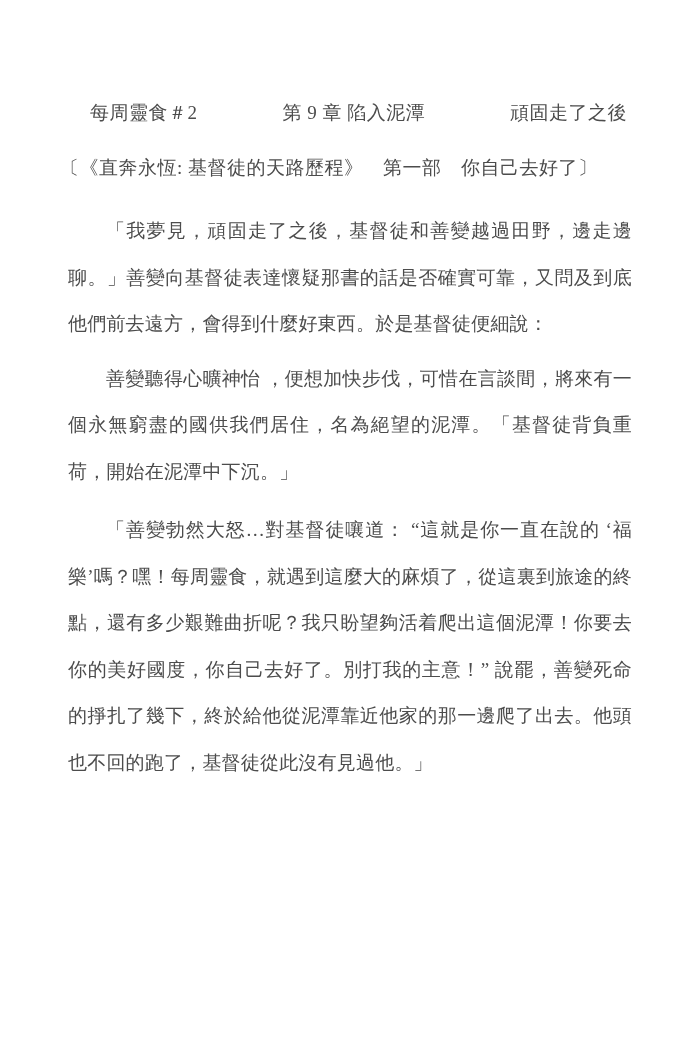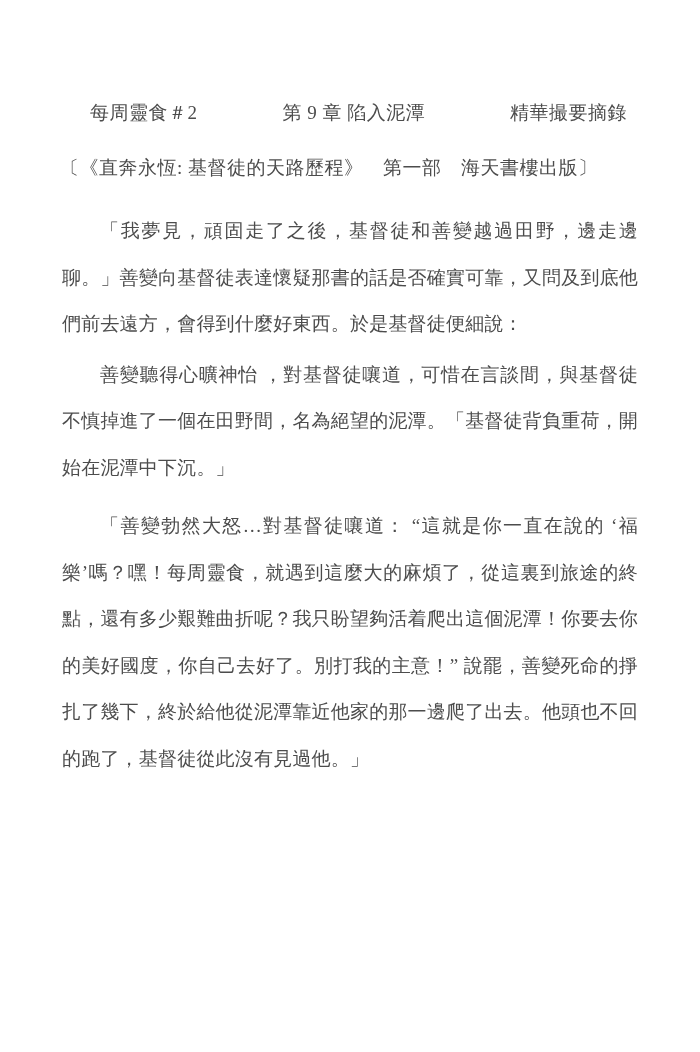--- a/index.html
+++ b/index.html
@@ -35,44 +35,44 @@
     letter-spacing: 0.5px;
   }
   .source-line {
     margin-top: 9px;
     line-height: 46px;
     font-size: 19px;
     letter-spacing: 0.5px;
     white-space: nowrap;
   }
   .body-text p {
-    margin: 2px;
+    margin: 8px;
     font-size: 19px;
     line-height: 46.5px;
     text-align: justify;
     text-justify: inter-character;
     text-indent: 2em;
     letter-spacing: 0.2px;
   }
   .body-text p.para-1 { margin-top: 17px; }
   .body-text p.para-3 { margin-top: 4px; }
   .body-text p.para-4 { margin-top: 12px; }
 </style>
 </head>
 <body>
 
 <div class="page">
 
   <div class="header-row">
     <span class="header-seg">每周靈食＃2</span>
     <span class="header-seg">第 9 章 陷入泥潭</span>
-    <span class="header-seg">精華撮要摘錄</span>
+    <span class="header-seg">頑固走了之後</span>
   </div>
 
-  <div class="source-line">〔《直奔永恆: 基督徒的天路歷程》　第一部　海天書樓出版〕</div>
+  <div class="source-line">〔《直奔永恆: 基督徒的天路歷程》　第一部　你自己去好了〕</div>
 
   <div class="body-text">
     <p class="para-1">「我夢見，頑固走了之後，基督徒和善變越過田野，邊走邊聊。」善變向基督徒表達懷疑那書的話是否確實可靠，又問及到底他們前去遠方，會得到什麼好東西。於是基督徒便細說：</p>
-    <p class="para-3">善變聽得心曠神怡 ，對基督徒嚷道，可惜在言談間，與基督徒不慎掉進了一個在田野間，名為絕望的泥潭。「基督徒背負重荷，開始在泥潭中下沉。」</p>
+    <p class="para-3">善變聽得心曠神怡 ，便想加快步伐，可惜在言談間，將來有一個永無窮盡的國供我們居住，名為絕望的泥潭。「基督徒背負重荷，開始在泥潭中下沉。」</p>
     <p class="para-4">「善變勃然大怒…對基督徒嚷道： “這就是你一直在說的 ‘福樂’嗎？嘿！每周靈食，就遇到這麼大的麻煩了，從這裏到旅途的終點，還有多少艱難曲折呢？我只盼望夠活着爬出這個泥潭！你要去你的美好國度，你自己去好了。別打我的主意！” 說罷，善變死命的掙扎了幾下，終於給他從泥潭靠近他家的那一邊爬了出去。他頭也不回的跑了，基督徒從此沒有見過他。」</p>
   </div>
 
 </div>
 
 </body></html>

